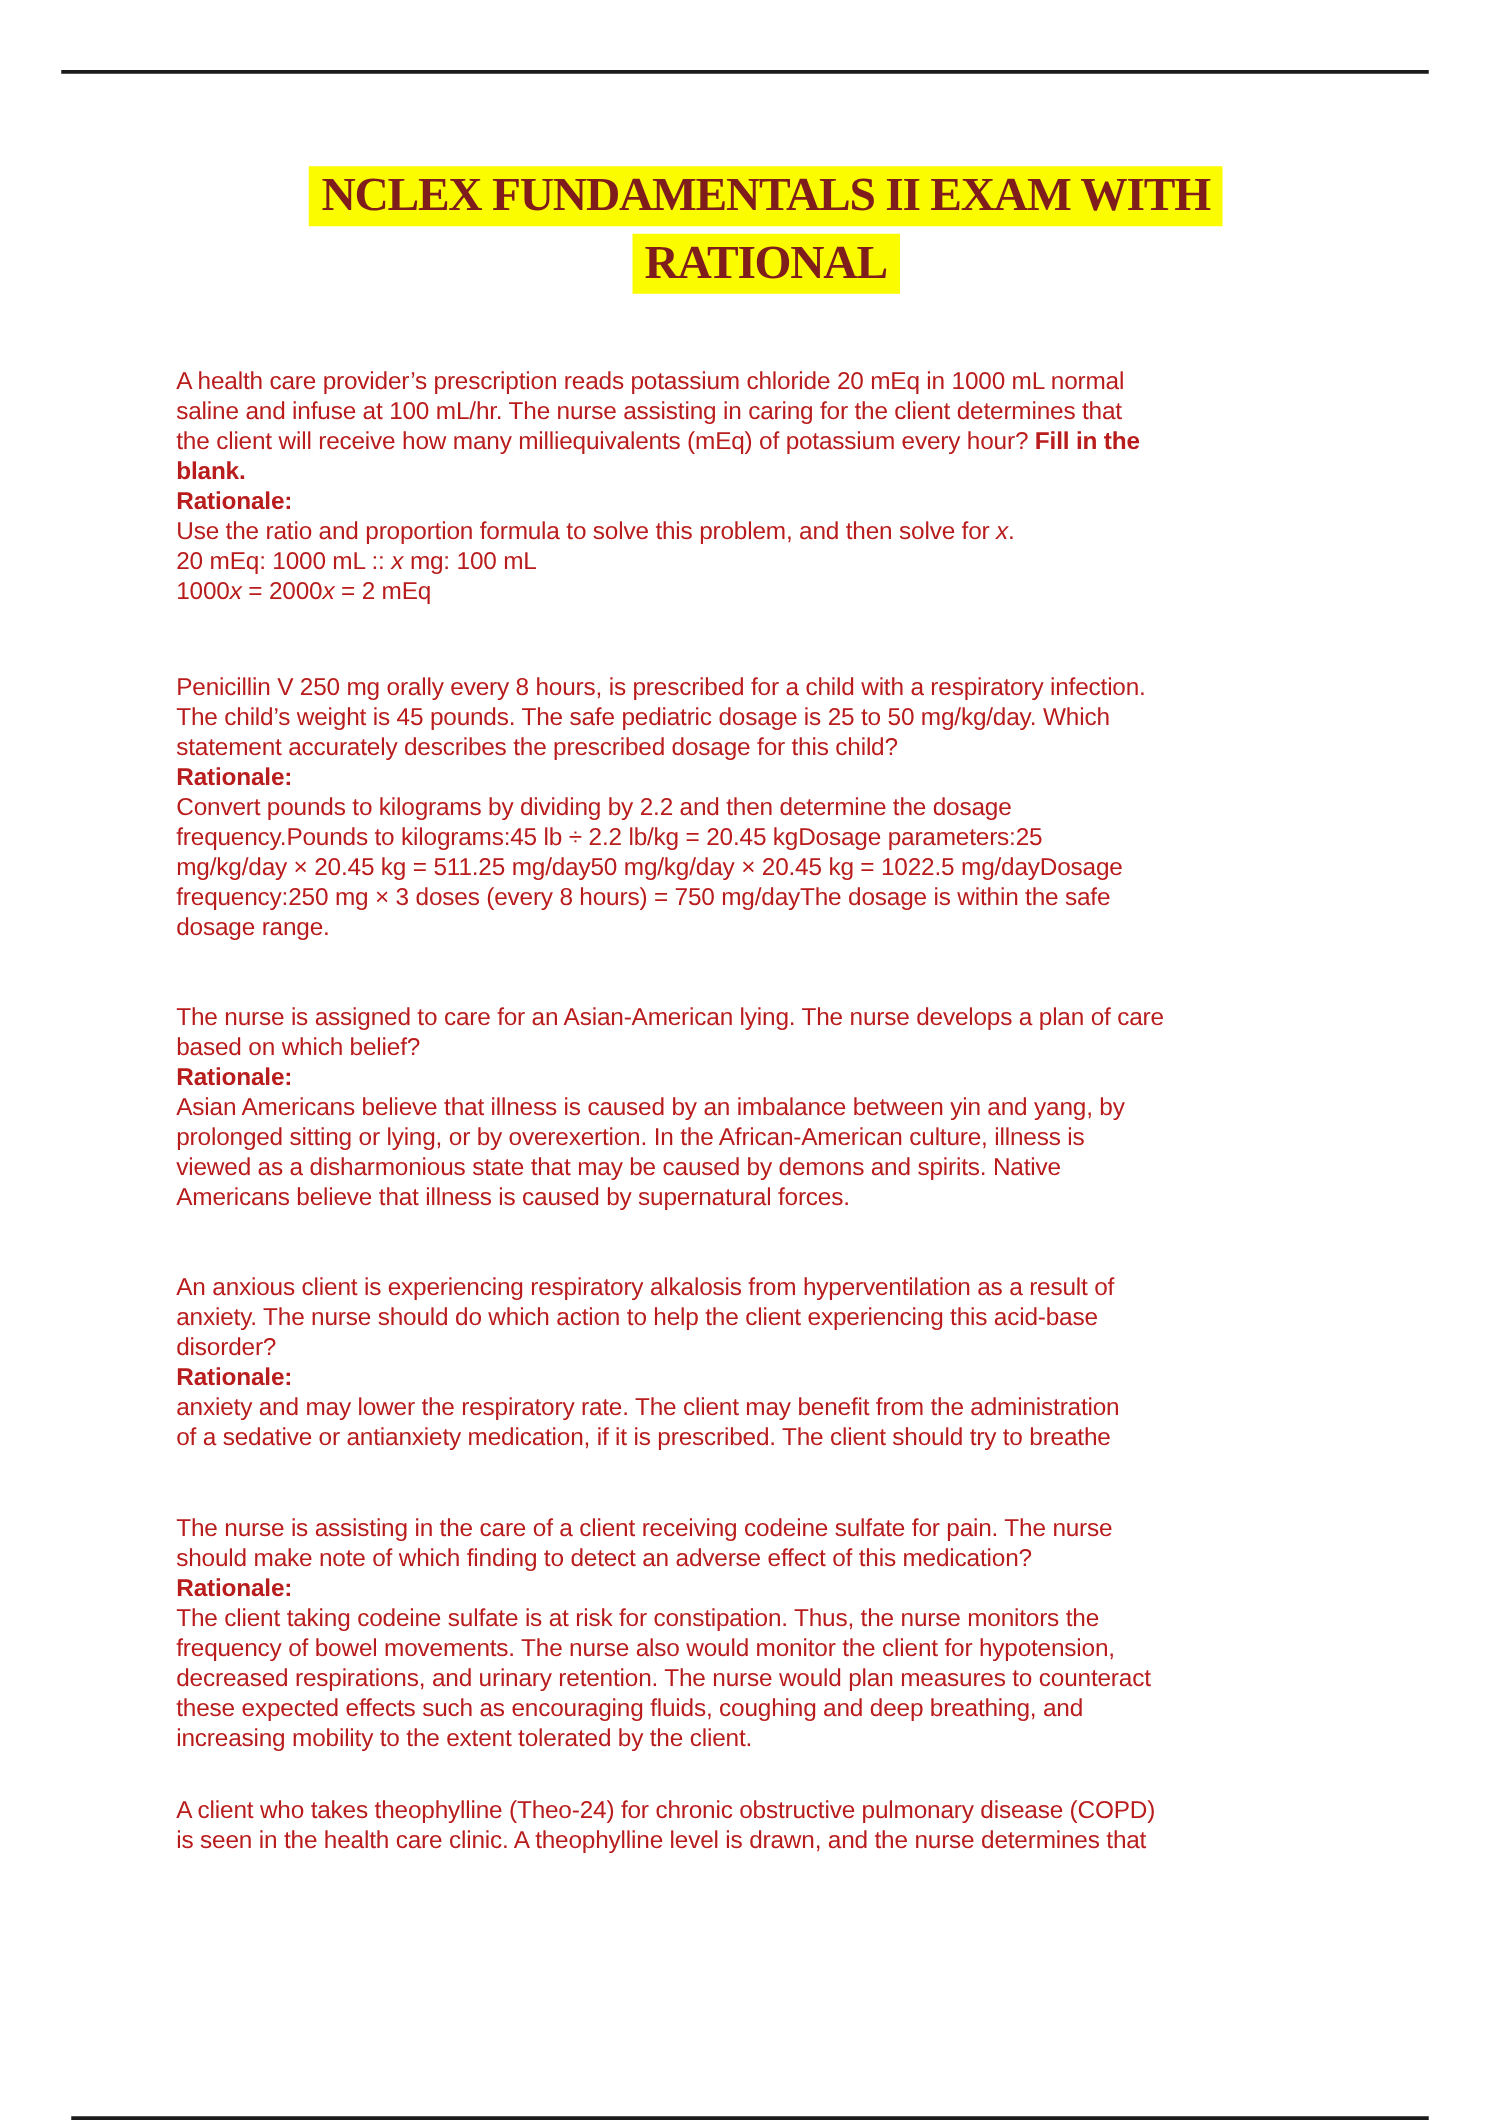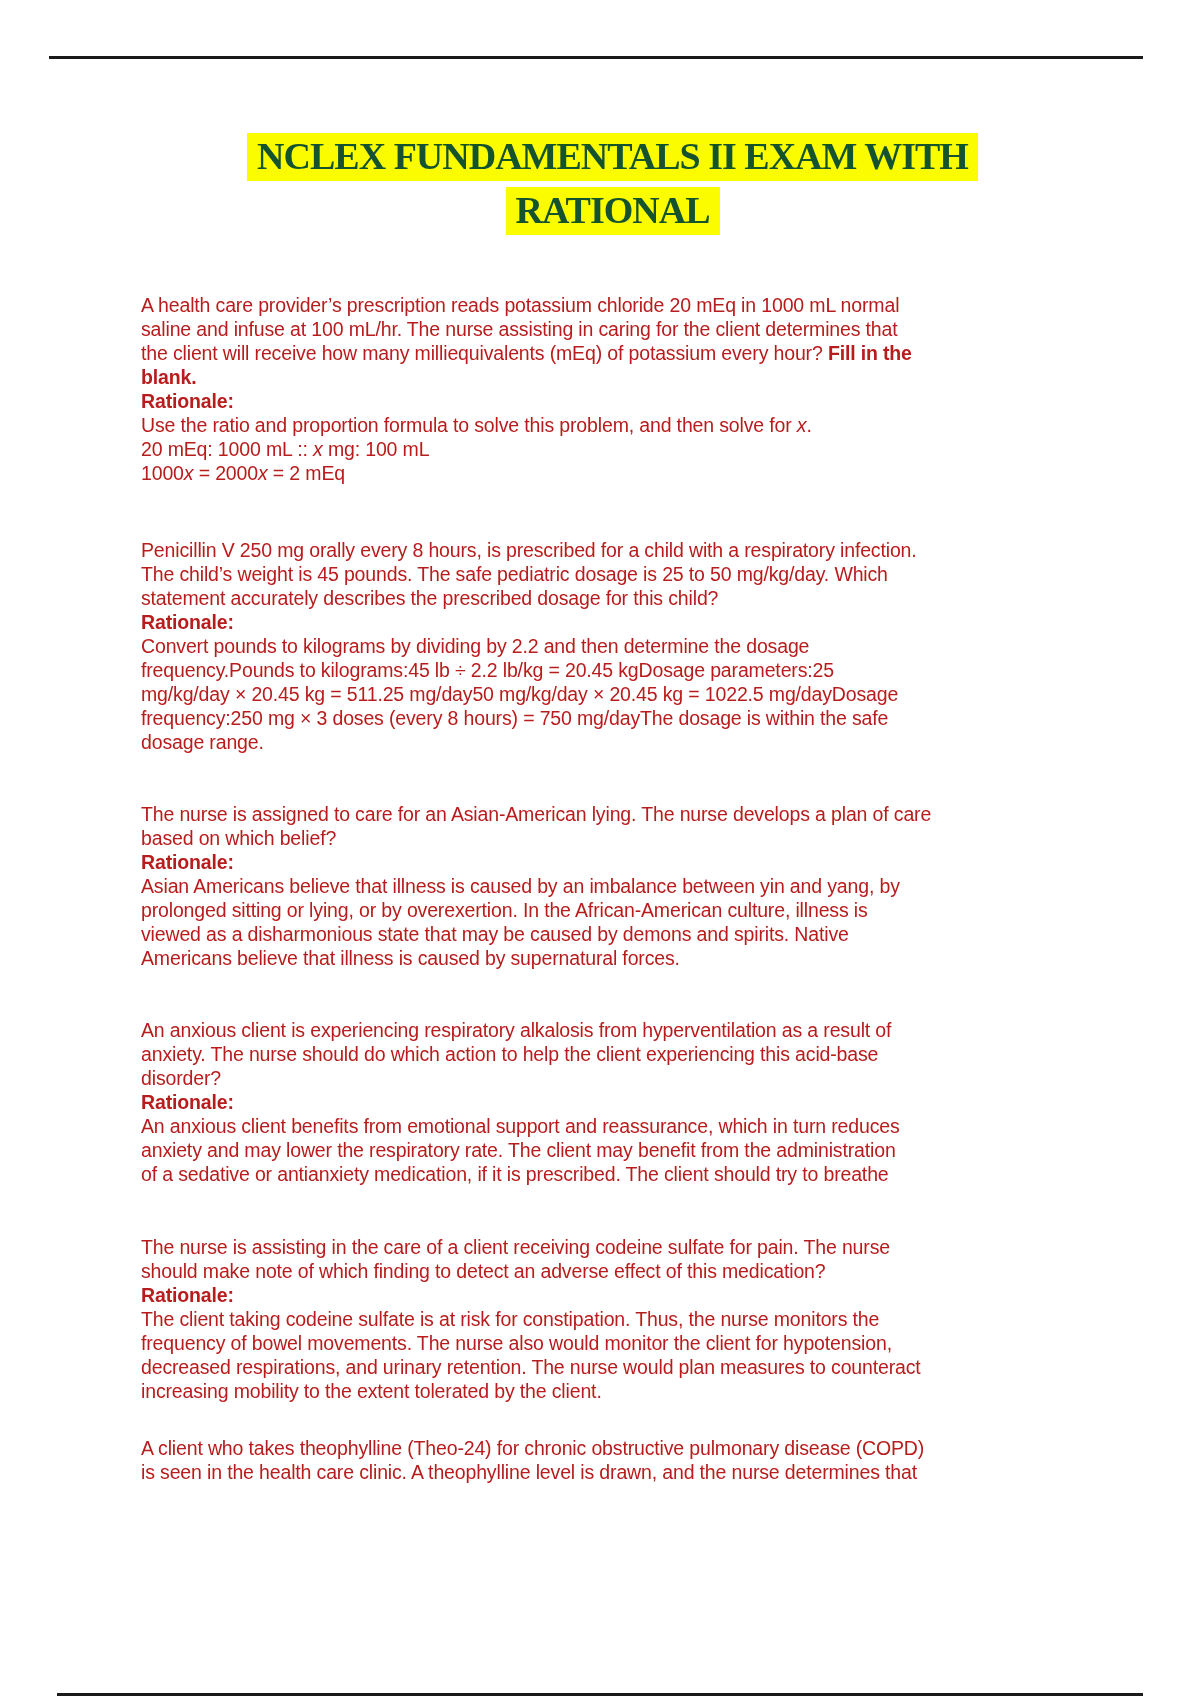--- a/index.html
+++ b/index.html
@@ -13,21 +13,21 @@
   .rule-bottom{left:57px;top:1693px;width:1086px;height:3px;}
 
   .title-wrap{
     position:absolute;top:133px;left:25px;right:0;
     text-align:center;line-height:46px;
   }
   .title-line{
     display:inline-block;
     font-family:"Liberation Serif","DejaVu Serif",serif;
     font-weight:700;font-size:38px;letter-spacing:-1px;
-    color:#14532d;background:#fcfc00;
+    color:#7f1d1d;background:#fcfc00;
     padding:0 10px 2px 10px;margin:0;
   }
 
   .content{
     position:absolute;top:293px;left:141px;width:930px;
     font-size:19.5px;line-height:24px;color:#1d1d1d;
     letter-spacing:-0.15px;
   }
   .block{margin:0 0 48px 0;}
   .block:nth-child(1){margin-bottom:53px;}
@@ -80,31 +80,31 @@
       <div class="line"><span class="n">Asian Americans believe that illness is caused by an imbalance between yin and yang, by</span></div>
       <div class="line"><span class="n">prolonged sitting or lying, or by overexertion. In the African-American culture, illness is</span></div>
       <div class="line"><span class="n">viewed as a disharmonious state that may be caused by demons and spirits. Native</span></div>
       <div class="line"><span class="n">Americans believe that illness is caused by supernatural forces.</span></div>
     </div>
     <div class="block">
       <div class="line"><span class="n">An anxious client is experiencing respiratory alkalosis from hyperventilation as a result of</span></div>
       <div class="line"><span class="n">anxiety. The nurse should do which action to help the client experiencing this acid-base</span></div>
       <div class="line"><span class="n">disorder?</span></div>
       <div class="line"><span class="b">Rationale:</span></div>
-      <div class="line"><span class="n">An anxious client benefits from emotional support and reassurance, which in turn reduces</span></div>
       <div class="line"><span class="n">anxiety and may lower the respiratory rate. The client may benefit from the administration</span></div>
       <div class="line"><span class="n">of a sedative or antianxiety medication, if it is prescribed. The client should try to breathe</span></div>
     </div>
     <div class="block">
       <div class="line"><span class="n">The nurse is assisting in the care of a client receiving codeine sulfate for pain. The nurse</span></div>
       <div class="line"><span class="n">should make note of which finding to detect an adverse effect of this medication?</span></div>
       <div class="line"><span class="b">Rationale:</span></div>
       <div class="line"><span class="n">The client taking codeine sulfate is at risk for constipation. Thus, the nurse monitors the</span></div>
       <div class="line"><span class="n">frequency of bowel movements. The nurse also would monitor the client for hypotension,</span></div>
       <div class="line"><span class="n">decreased respirations, and urinary retention. The nurse would plan measures to counteract</span></div>
+      <div class="line"><span class="n">these expected effects such as encouraging fluids, coughing and deep breathing, and</span></div>
       <div class="line"><span class="n">increasing mobility to the extent tolerated by the client.</span></div>
     </div>
     <div class="block">
       <div class="line"><span class="n">A client who takes theophylline (Theo-24) for chronic obstructive pulmonary disease (COPD)</span></div>
       <div class="line"><span class="n">is seen in the health care clinic. A theophylline level is drawn, and the nurse determines that</span></div>
     </div>
   </div>
 
 <div class="rule rule-bottom"></div>
 

